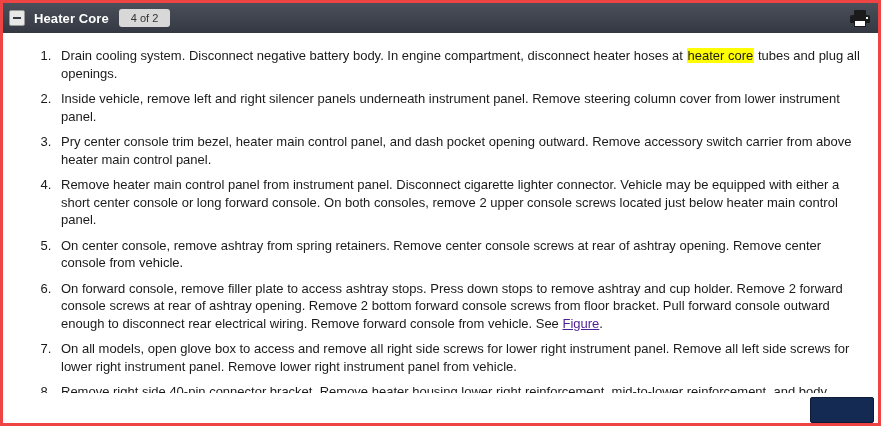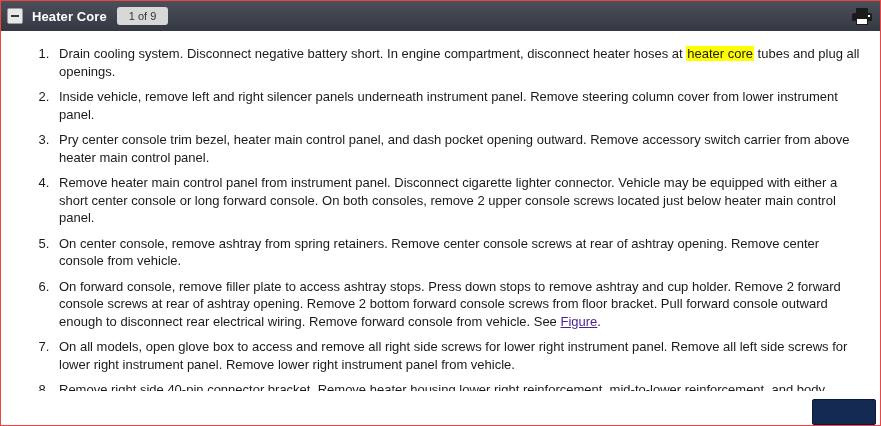--- a/index.html
+++ b/index.html
@@ -13,21 +13,21 @@
     background: #ffffff;
     font-family: "Liberation Sans", sans-serif;
     font-size: 13px;
     color: #1a1a1a;
   }
   .app-frame {
     position: relative;
     width: 881px;
     height: 426px;
     box-sizing: border-box;
-    border: 1px solid #ef4444;
+    border: 3px solid #ef4444;
     background: #ffffff;
     overflow: hidden;
   }
 
   
   .title-bar {
     display: flex;
     align-items: center;
     height: 30px;
     background: #3a3f4b;
@@ -176,34 +176,34 @@
 </head>
 <body>
 
 <div class="app-frame">
 
   <div class="title-bar">
     <span class="collapse-box">
         <i></i>
       </span>
     <span class="title-text">Heater Core</span>
-    <span class="page-badge">1 of 9</span>
+    <span class="page-badge">4 of 2</span>
     <span class="title-spacer"></span>
     <span class="printer dark">
       <span class="top"></span>
         <span class="body"></span>
         <span class="led"></span>
         <span class="paper"></span>
     </span>
   </div>
 
 
   <div class="doc-body">
     <ol class="steps">
-        <li><span>Drain cooling system. Disconnect negative battery short. In engine compartment, disconnect heater hoses at </span><span class="hl">heater core</span><span> tubes and plug all openings.</span></li>
+        <li><span>Drain cooling system. Disconnect negative battery body. In engine compartment, disconnect heater hoses at </span><span class="hl">heater core</span><span> tubes and plug all openings.</span></li>
         <li><span>Inside vehicle, remove left and right silencer panels underneath instrument panel. Remove steering column cover from lower instrument panel.</span></li>
         <li><span>Pry center console trim bezel, heater main control panel, and dash pocket opening outward. Remove accessory switch carrier from above heater main control panel.</span></li>
         <li><span>Remove heater main control panel from instrument panel. Disconnect cigarette lighter connector. Vehicle may be equipped with either a short center console or long forward console. On both consoles, remove 2 upper console screws located just below heater main control panel.</span></li>
         <li><span>On center console, remove ashtray from spring retainers. Remove center console screws at rear of ashtray opening. Remove center console from vehicle.</span></li>
         <li><span>On forward console, remove filler plate to access ashtray stops. Press down stops to remove ashtray and cup holder. Remove 2 forward console screws at rear of ashtray opening. Remove 2 bottom forward console screws from floor bracket. Pull forward console outward enough to disconnect rear electrical wiring. Remove forward console from vehicle. See </span><a class="figlink">Figure</a><span>.</span></li>
         <li><span>On all models, open glove box to access and remove all right side screws for lower right instrument panel. Remove all left side screws for lower right instrument panel. Remove lower right instrument panel from vehicle.</span></li>
         <li><span>Remove right side 40-pin connector bracket. Remove heater housing lower right reinforcement, mid-to-lower reinforcement, and body computer bracket as an assembly. Disconnect all necessary instrument panel wiring and position out of way. Disconnect heater housing hanger strap and position out of way.</span></li>
       </ol>
   </div>
 

